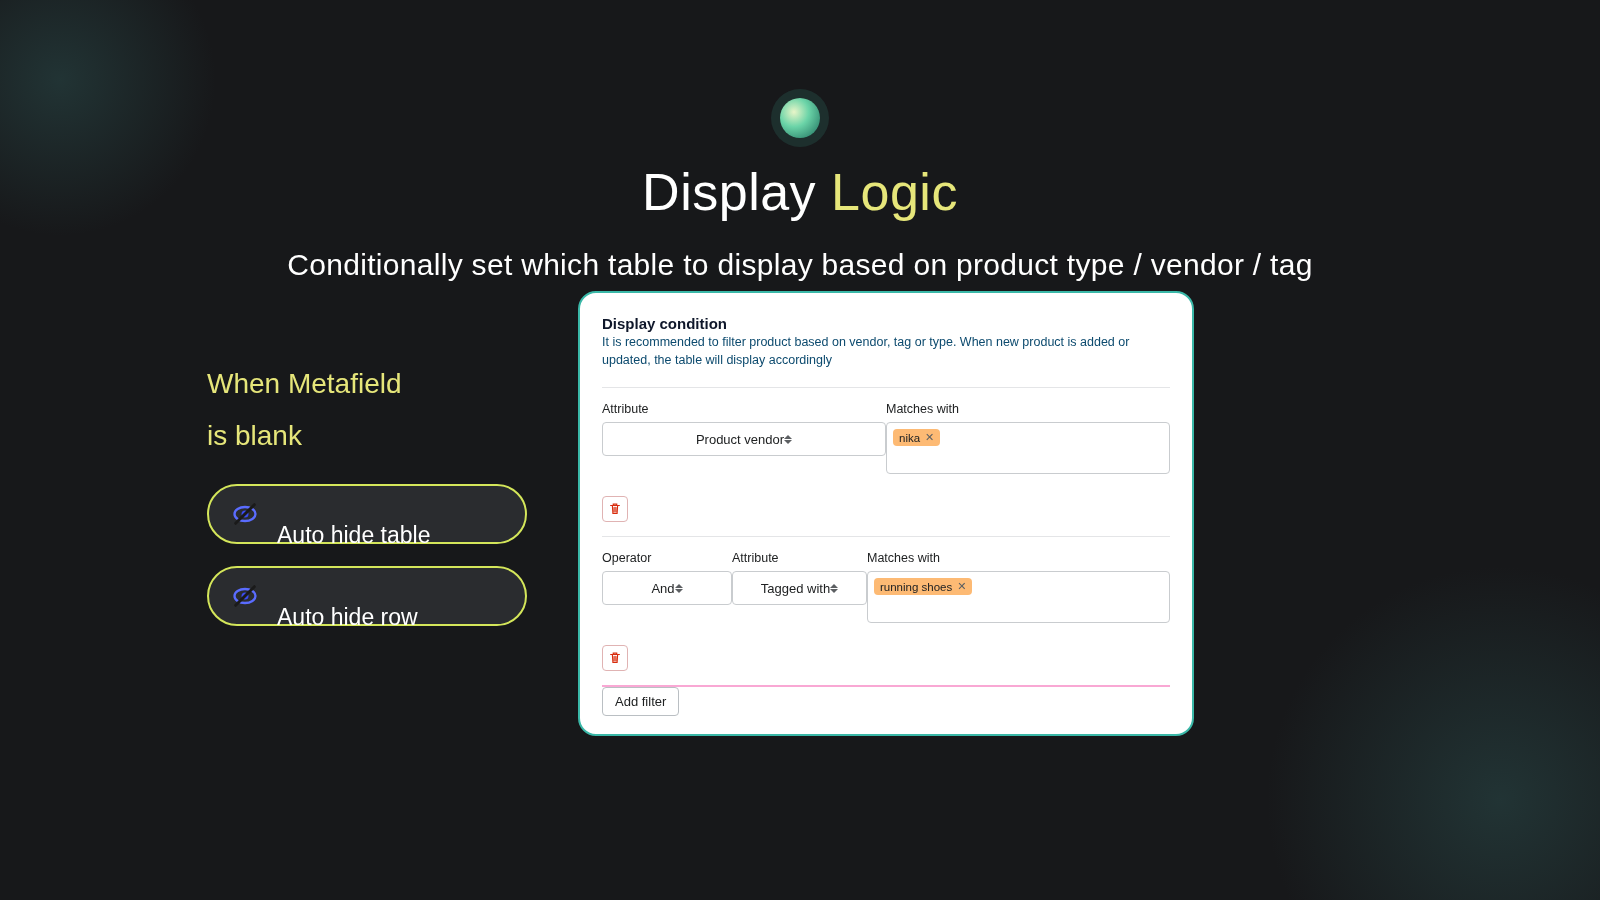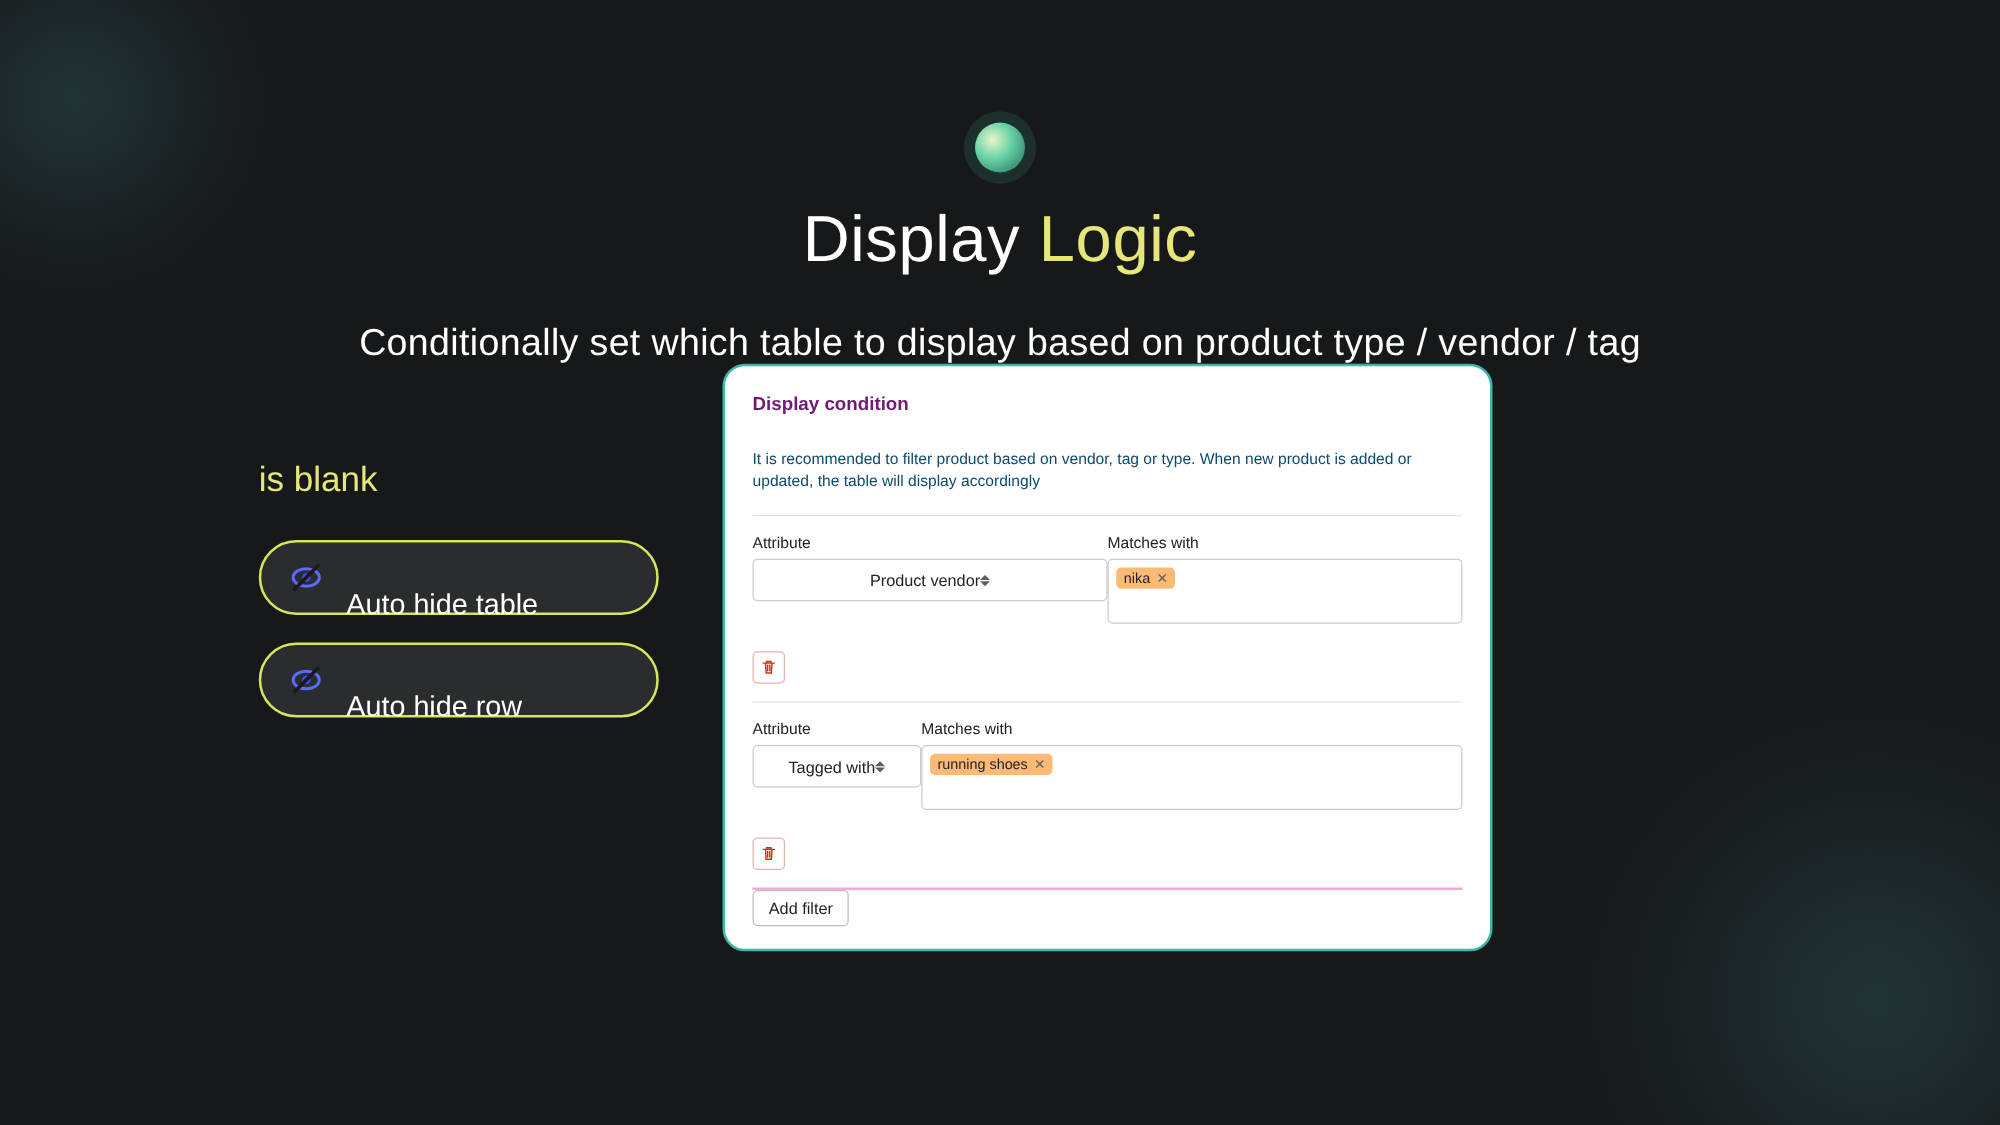--- a/index.html
+++ b/index.html
@@ -52,21 +52,21 @@
   box-shadow: 0 0 0 9px rgba(30, 50, 48, 0.9);
 }
 .title {
   font-size: 52px;
   font-weight: 400;
   color: #ffffff;
   letter-spacing: 0.5px;
 }
 .title .accent { color: #e6e67a; }
 .subtitle {
-  margin-top: 30px;
+  margin-top: 20px;
   font-size: 30px;
   font-weight: 300;
   color: #ffffff;
   line-height: 1.5;
   letter-spacing: 0.3px;
 }
 
 
 .left-col {
   position: absolute;
@@ -115,22 +115,22 @@
   background: #ffffff;
   border: 2px solid #3ab8a8;
   border-radius: 18px;
   padding: 22px 22px 18px 22px;
   color: #202223;
   font-size: 13px;
 }
 .panel-title {
   font-size: 15px;
   font-weight: 600;
-  color: #701a75;
-  margin-bottom: 27px;
+  color: #0f172a;
+  margin-bottom: 2px;
 }
 .panel-desc {
   font-size: 12.5px;
   color: #0c4a6e;
   line-height: 1.4;
   padding-bottom: 18px;
 }
 .panel-row {
   display: flex;
   padding-top: 14px;
@@ -235,20 +235,21 @@
     <h1 class="title">
       <span>Display</span>
       <span class="accent">Logic</span>
     </h1>
   </div>
   <p class="subtitle">Conditionally set which table to display based on product type / vendor / tag</p>
 </div>
 
 <div class="left-col">
   <div class="left-head">
+    <div>When Metafield</div>
     <div>is blank</div>
   </div>
   <div class="pill">
     <span class="pill-icon">
       <svg viewBox="0 0 24 24">
           <ellipse cx="12" cy="12" rx="9" ry="6" fill="none" stroke="#5a6cff" stroke-width="2"></ellipse>
           <circle cx="12" cy="12" r="3" fill="#3a4cef"></circle>
           <line x1="4" y1="20" x2="20" y2="4" stroke="#1a1a1a" stroke-width="2.5" stroke-linecap="round"></line>
         </svg>
     </span>
@@ -289,20 +290,27 @@
     </div>
   </div>
 
   <div class="trash-btn">
     <svg viewBox="0 0 16 16">
         <path d="M3 4h10M6 4V2.5h4V4M5 4l.6 9h4.8l.6-9M7 6v5M9 6v5" stroke="#d82c0d" stroke-width="1.3" fill="none" stroke-linecap="round"></path>
       </svg>
   </div>
 
   <div class="panel-row" style="margin-top:14px;">
+    <div class="field sm">
+      <label class="field-label">Operator</label>
+      <div class="select">
+        <span>And</span>
+        <span class="select-caret"></span>
+      </div>
+    </div>
     <div class="field md">
       <label class="field-label">Attribute</label>
       <div class="select">
         <span>Tagged with</span>
         <span class="select-caret"></span>
       </div>
     </div>
     <div class="field full">
       <label class="field-label">Matches with</label>
       <div class="tag-box">

